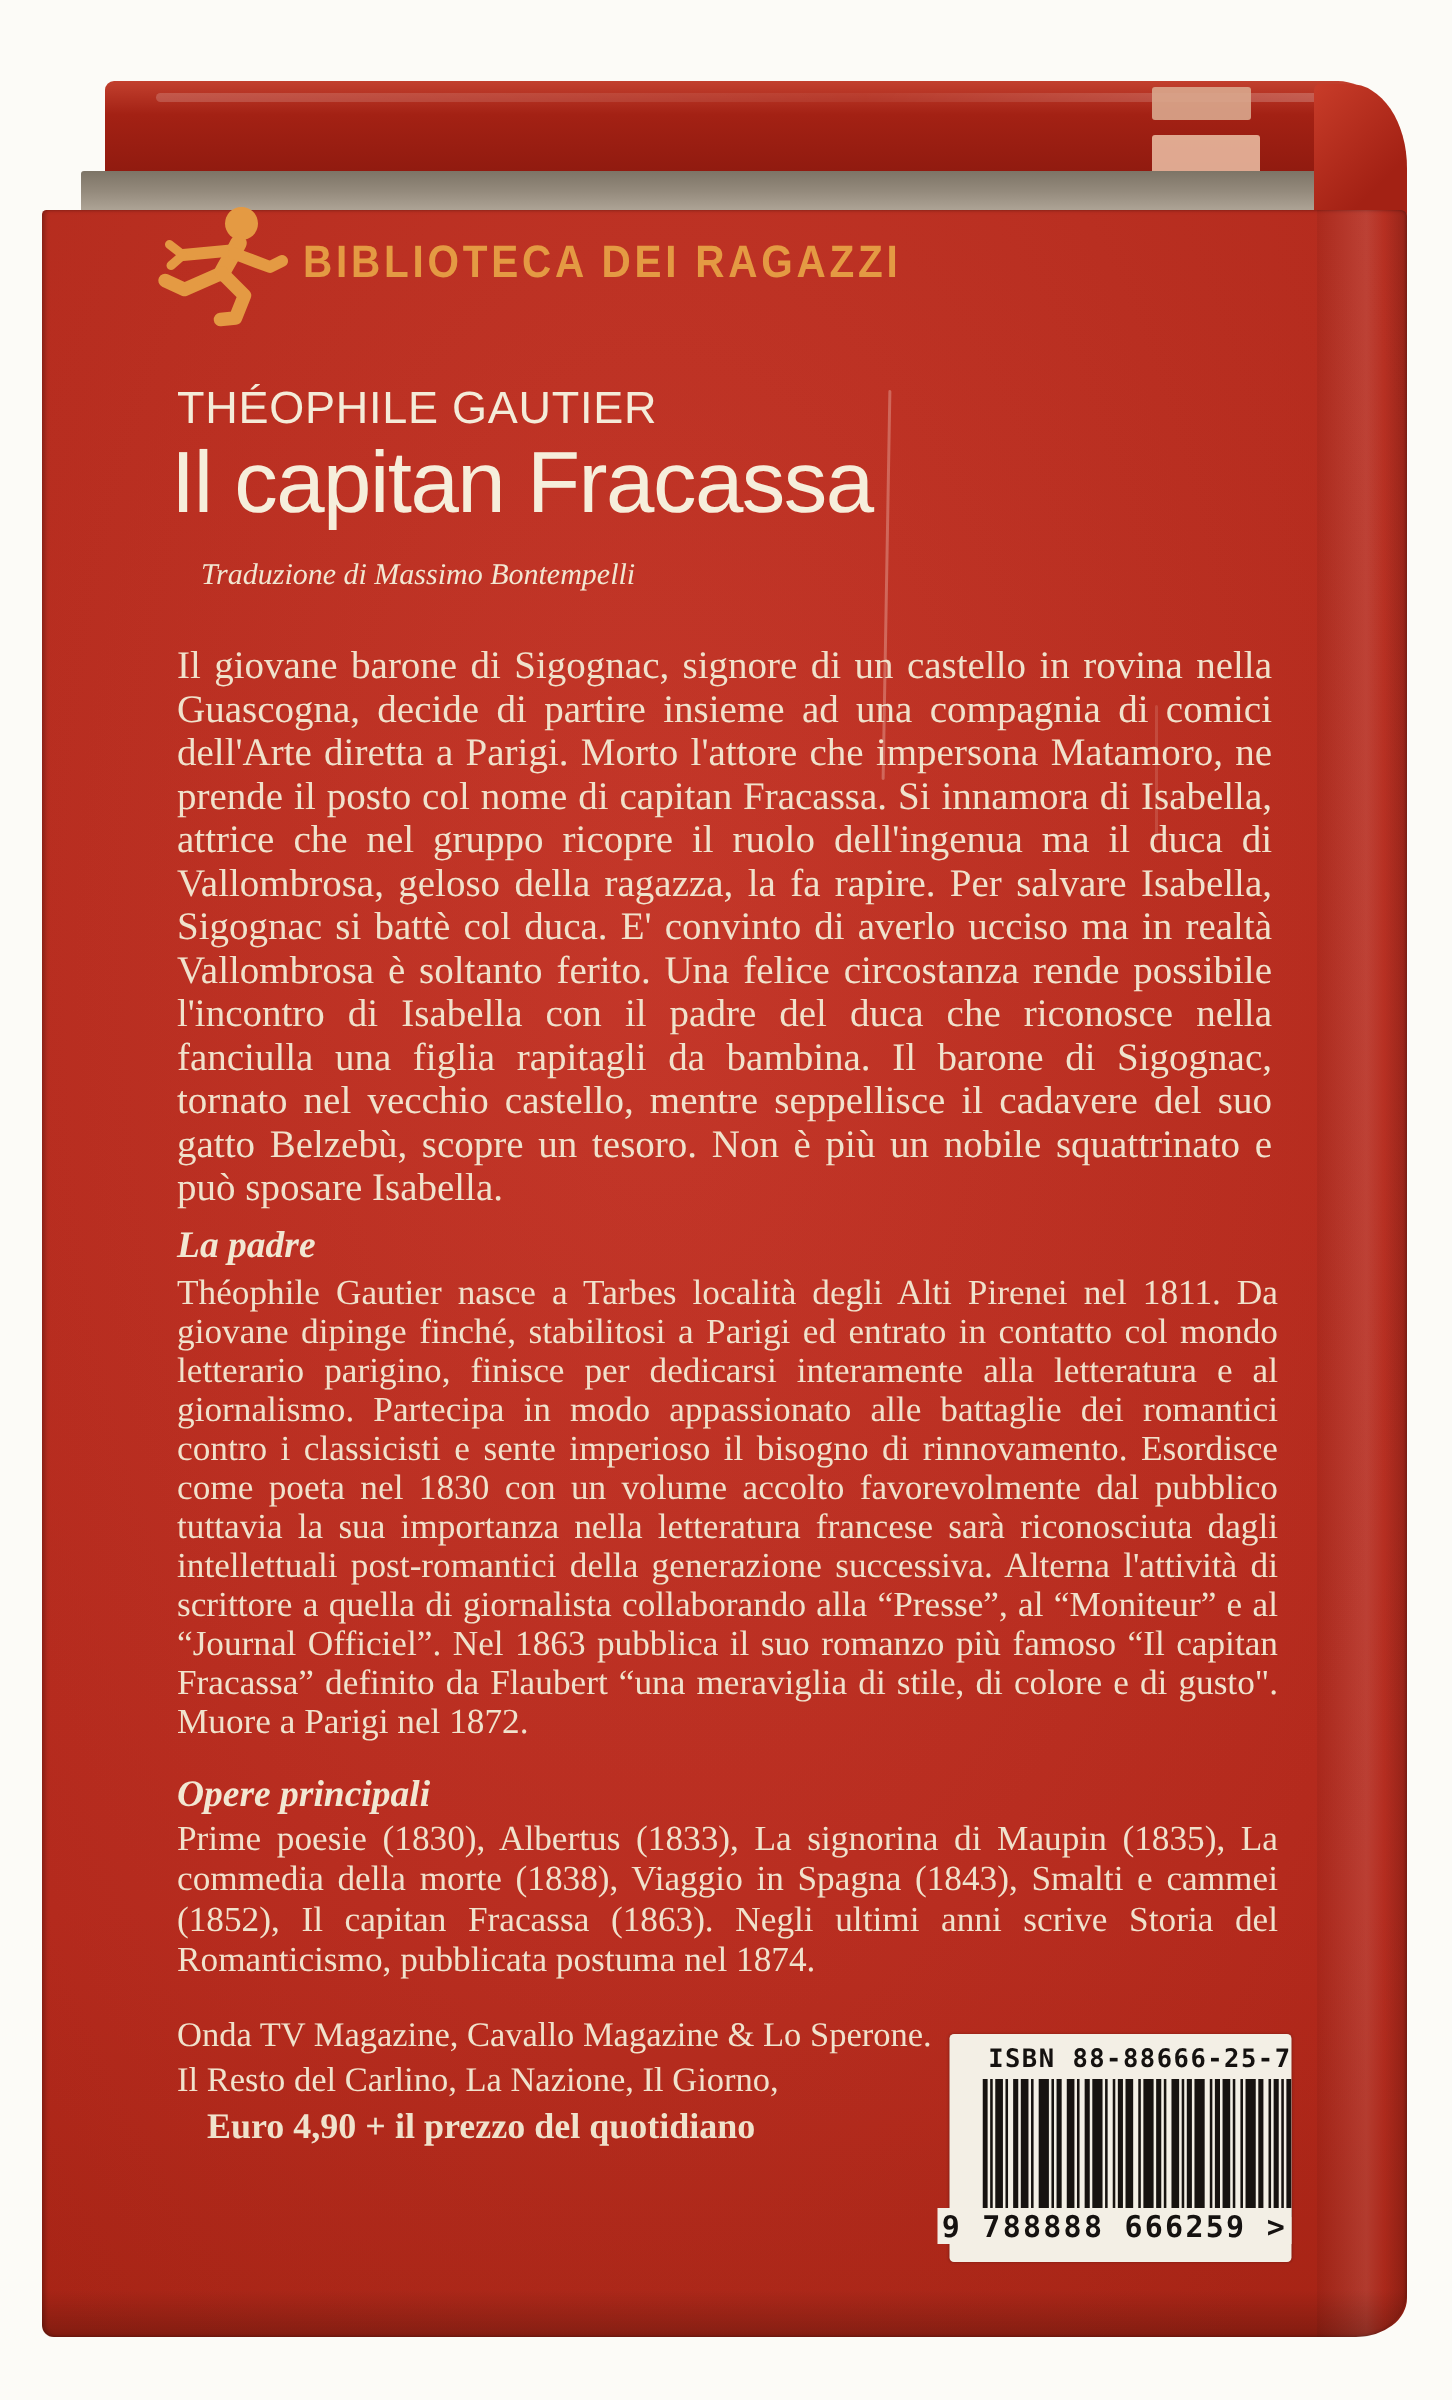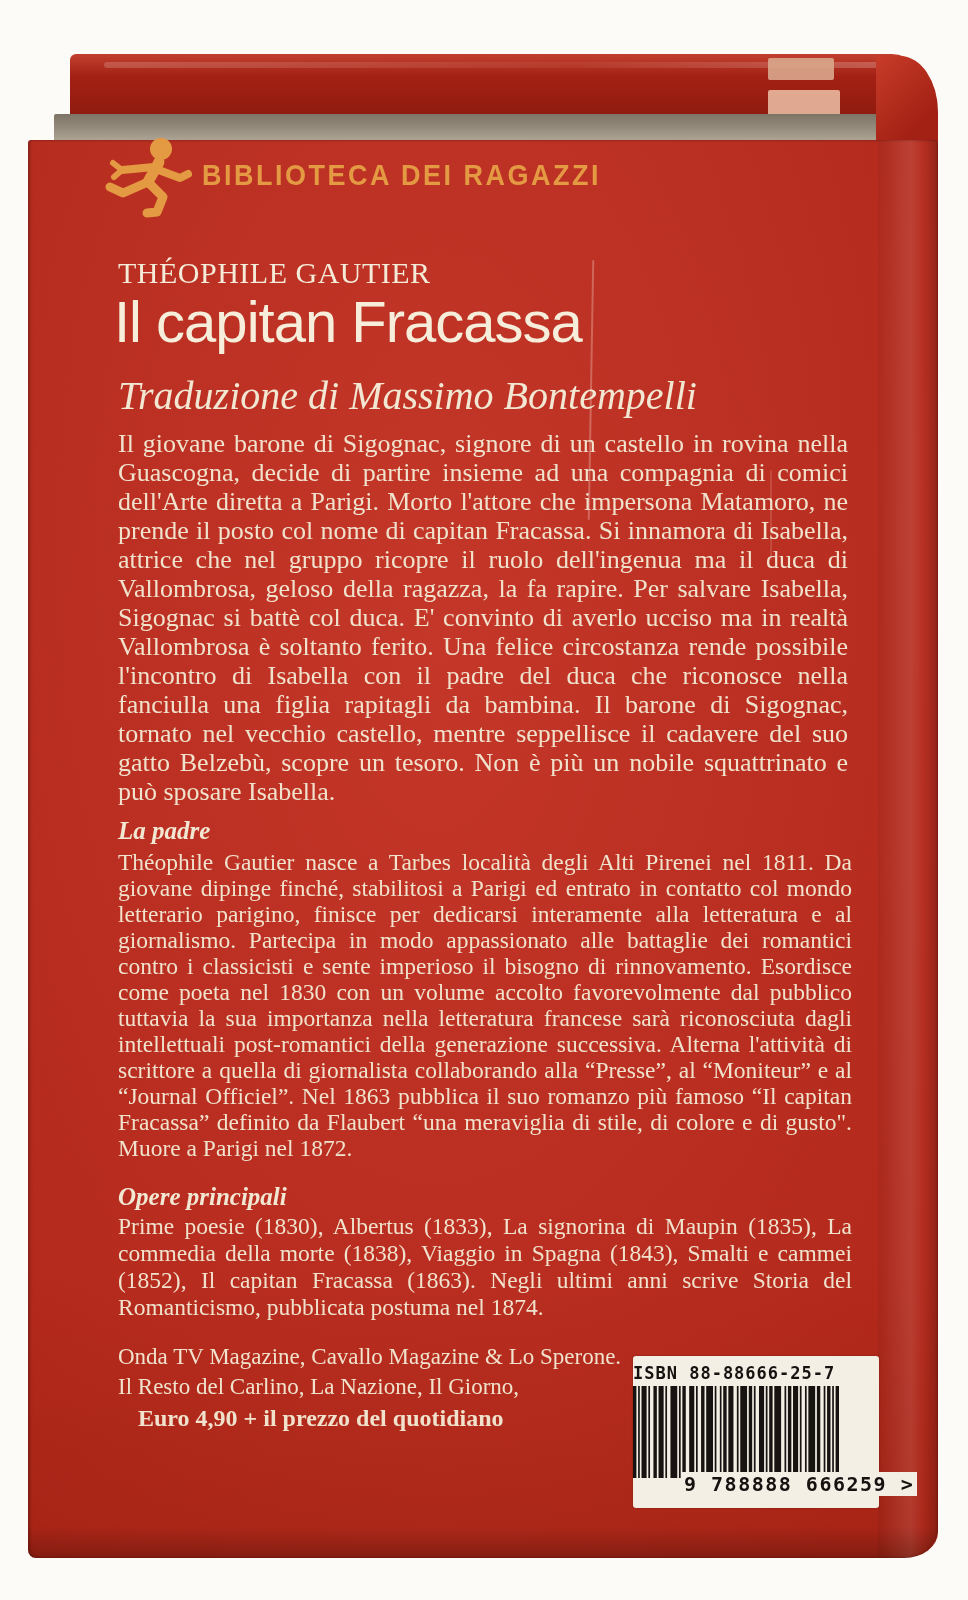--- a/index.html
+++ b/index.html
@@ -68,54 +68,54 @@
   .brand-text{
     margin-left:6px;margin-top:22px;
     font-family:"Liberation Sans",sans-serif;font-weight:bold;
     font-size:27px;letter-spacing:2.5px;color:#e49a43;
     transform:scaleY(1.12);transform-origin:top left;
     white-space:nowrap;
   }
 
   .author{
     position:absolute;left:118px;top:256px;
-    font-family:Liberation Serif, serif;
+    font-family:Liberation Sans, sans-serif;
     font-size:30px;letter-spacing:0.5px;color:#f4ecd9;white-space:nowrap;
   }
   .title{
     position:absolute;left:114px;top:288px;
     font-family:"Liberation Sans",sans-serif;
     font-size:58px;letter-spacing:-1px;color:#f6eedb;white-space:nowrap;
   }
   .translation{
-    position:absolute;left:118px;top:372px;
-    font-style:italic;font-size:40px;color:#f2e7d2;white-space:nowrap;
+    position:absolute;left:134px;top:372px;
+    font-style:italic;font-size:20px;color:#f2e7d2;white-space:nowrap;
   }
 
   .body-text{color:#f0e2cc;text-align:justify;}
   .synopsis{position:absolute;left:118px;top:429px;width:730px;font-size:26px;line-height:29px;}
   .section-heading{
     position:absolute;left:118px;
     font-style:italic;font-weight:bold;font-size:25px;color:#f2e7d2;
   }
   .lavita-heading{top:817px;}
   .lavita-text{position:absolute;left:118px;top:849px;width:734px;font-size:23.5px;line-height:26px;}
   .opere-heading{top:1183px;}
   .opere-text{position:absolute;left:118px;top:1213px;width:734px;font-size:23.5px;line-height:27px;}
 
   .sales{position:absolute;left:118px;top:1342px;width:520px;color:#f0e2cc;font-size:23px;line-height:30px;}
   .sales .line{white-space:nowrap;}
   .sales .price{font-weight:bold;font-size:24px;margin-top:1px;white-space:nowrap;margin-left:20px;}
 
   
   .barcode-label{
-    position:absolute;left:633px;top:1356px;width:246px;height:152px;
+    position:absolute;left:633px;top:1356px;width:228px;height:152px;
     background:#f3efe5;border-radius:3px;
     box-shadow:0 0 2px rgba(0,0,0,0.3);
-    display:flex;flex-direction:column;align-items:flex-start;
+    display:flex;flex-direction:column;align-items:flex-end;
   }
   .isbn-text{
     font-family:"DejaVu Sans Mono",monospace;font-weight:bold;
     font-size:17px;letter-spacing:1px;color:#151210;
     margin-top:7px;white-space:nowrap;
   }
   .bars{width:206px;height:92px;margin-top:3px;}
   .bars svg{width:100%;height:100%;display:block;}
   .barcode-digits{
     font-family:"DejaVu Sans Mono",monospace;font-weight:bold;

